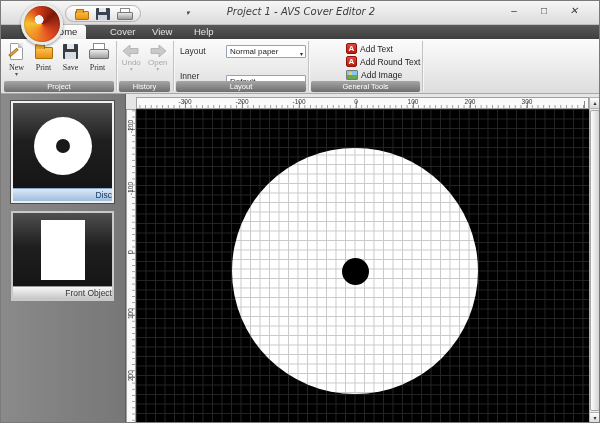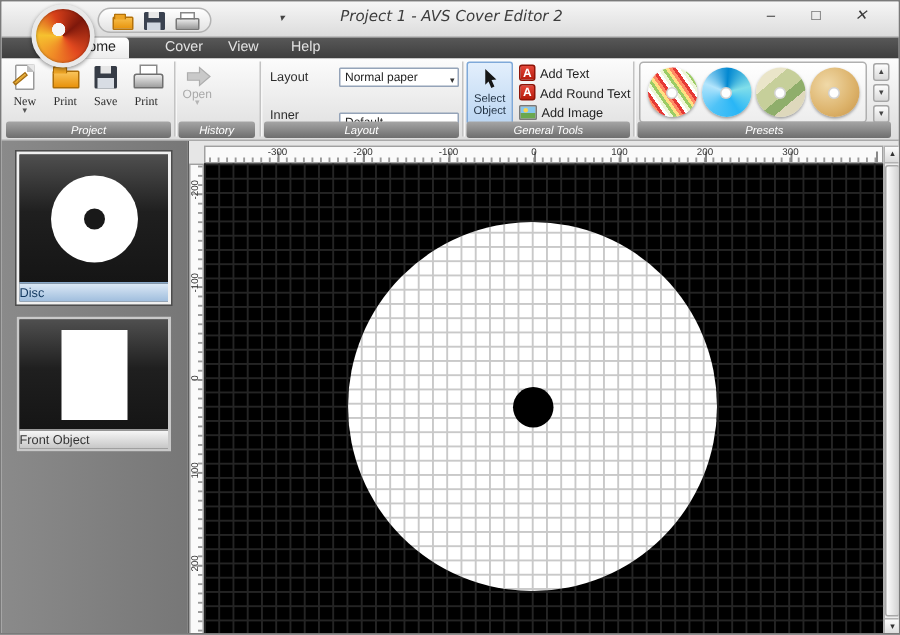--- a/index.html
+++ b/index.html
@@ -39,21 +39,21 @@
             background:linear-gradient(#585858,#3e3e3e); }
   .tab { position:absolute; top:0; height:14px; padding:0 9px; line-height:14px; font-size:9.5px; color:#e3e3e3; }
   .tab.active { background:linear-gradient(#ffffff,#ececec); color:#1f1f1f; border-radius:3px 3px 0 0; }
 
   
   .ribbon { position:absolute; left:0; top:38px; width:600px; height:55px;
             background:linear-gradient(#fcfcfc,#dddddd); border-bottom:1px solid #a9a9a9; }
   .vdiv { position:absolute; top:2px; bottom:2px; width:0; border-left:1px solid #c3c3c3; border-right:1px solid #f7f7f7; }
   .rgroup { position:absolute; top:0; height:55px; }
   .gfooter { position:absolute; left:1px; right:1px; bottom:2px; height:11px; border-radius:2px;
-             background:linear-gradient(#a6a6a6,#6e6e6e); color:#fff; font-size:7.5px; text-align:center; line-height:11px;font-style:italic; }
+             background:linear-gradient(#a6a6a6,#6e6e6e); color:#fff; font-size:7.5px; text-align:center; line-height:11px; }
   .btncol { display:flex; flex-direction:column; align-items:center; justify-content:flex-start; padding-top:3px; }
   .bigbtn { width:27px; height:40px; font-size:8px; color:#2c2c2c; text-align:center; }
   .bigbtn .bicon { width:22px; height:20px; margin:0 auto 1px; position:relative; }
   .bigbtn.disabled { color:#a9a9a9; }
   .caret { font-size:6px; line-height:5px; color:#555; }
   .bigbtn.disabled .caret { color:#b5b5b5; }
 
   
   .ico-doc { position:absolute; left:4px; top:1px; width:13px; height:17px; background:#fff; border:1px solid #9a9a9a; border-radius:1px; }
   .ico-doc::before { content:""; position:absolute; right:-1px; top:-1px; border-style:solid; border-width:0 5px 5px 0; border-color:#dcdcdc #e8e8e8 #bfbfbf #dcdcdc; }
@@ -103,21 +103,21 @@
 
   
   .main { position:absolute; left:0; top:93px; width:600px; height:330px; }
 
   
   .sidebar { position:absolute; left:0; top:0; width:125px; height:330px;
              background:linear-gradient(90deg,#8a8a8a,#777777); border-right:1px solid #5e5e5e; }
   .card { position:absolute; left:10px; width:103px; background:#2a2a2a; border:2px solid #c9c9c9; }
   .card.selected { border:2px solid #f0f0f0; box-shadow:0 0 0 1px #4d4d4d; }
   .thumb { position:relative; width:100%; background:linear-gradient(#4f4f4f,#1f1f1f 45%,#151515); overflow:hidden; }
-  .clabel { height:13px; font-size:8.5px; text-align:left; line-height:13px;
+  .clabel { height:13px; font-size:8.5px; text-align:right; line-height:13px;
             background:linear-gradient(#f7f7f7,#c6c6c6); color:#333; border-top:1px solid #9a9a9a; }
   .card.selected .clabel { background:linear-gradient(#dce9f6,#9fbddd); color:#13385f; border-top:1px solid #87a6c6; }
   .mini-disc { position:absolute; left:50%; top:50%; width:58px; height:58px; margin:-29px 0 0 -29px;
                border-radius:50%; background:#fff; }
   .mini-hole { position:absolute; left:50%; top:50%; width:14px; height:14px; margin:-7px 0 0 -7px;
                border-radius:50%; background:#191919; }
   .mini-sheet { position:absolute; left:50%; top:50%; width:44px; height:60px; margin:-30px 0 0 -22px; background:#fff; }
   .mini-back-c { position:absolute; left:50%; top:50%; width:46px; height:62px; margin:-31px 0 0 -23px; background:#fff; box-shadow:0 0 3px rgba(0,0,0,.5); }
   .mini-back-l { position:absolute; left:50%; top:50%; width:12px; height:54px; margin:-27px 0 0 -33px; background:#f2f2f2; }
   .mini-back-r { position:absolute; left:50%; top:50%; width:12px; height:54px; margin:-27px 0 0 21px; background:#f2f2f2; }
@@ -211,20 +211,27 @@
       </div>
       <div class="gfooter">Project</div>
     </div>
 
     <div class="vdiv" style="left:115px;"></div>
 
     <div class="rgroup" style="left:117px; width:53px;">
       <div style="display:flex;">
         <div class="bigbtn btncol disabled">
           <svg class="arrow-svg" width="18" height="14" viewBox="0 0 18 14">
+            <path d="M8 1 L8 4.5 H16 V9.5 H8 V13 L1 7 Z" fill="#c9c9c9" stroke="#adadad" stroke-width="0.8"></path>
+          </svg>
+          <span>Undo</span>
+          <span class="caret">▾</span>
+        </div>
+        <div class="bigbtn btncol disabled">
+          <svg class="arrow-svg" width="18" height="14" viewBox="0 0 18 14">
             <path d="M10 1 L10 4.5 H2 V9.5 H10 V13 L17 7 Z" fill="#c9c9c9" stroke="#adadad" stroke-width="0.8"></path>
           </svg>
           <span>Open</span>
           <span class="caret">▾</span>
         </div>
       </div>
       <div class="gfooter">History</div>
     </div>
 
     <div class="vdiv" style="left:172px;"></div>
@@ -243,67 +250,39 @@
           <span>Default</span>
           <span class="sel-caret">▾</span>
         </div>
       </div>
       <div class="gfooter">Layout</div>
     </div>
 
     <div class="vdiv" style="left:307px;"></div>
 
     <div class="rgroup" style="left:309px; width:111px;">
-      <div class="selobj">
-        <svg width="14" height="15" viewBox="0 0 16 17" style="margin-top:3px;">
-          <path d="M4 1 L12.5 9 L8.8 9.4 L11 14.4 L8.6 15.5 L6.5 10.6 L4 13 Z" fill="#161616"></path>
-        </svg>
-        <div>Select Object</div>
-      </div>
       <div class="gt-items">
         <div class="gt-item">
           <span class="ico-a">A</span>
           <span>Add Text</span>
         </div>
         <div class="gt-item">
           <span class="ico-a">A</span>
           <span>Add Round Text</span>
         </div>
         <div class="gt-item">
           <span class="ico-img"></span>
           <span>Add Image</span>
         </div>
       </div>
       <div class="gfooter">General Tools</div>
     </div>
 
     <div class="vdiv" style="left:421px;"></div>
 
-    <div class="rgroup" style="left:423px; width:171px;">
-      <div class="pbox">
-        <div class="pdisc pdisc1">
-            <span class="phole"></span>
-          </div>
-        <div class="pdisc pdisc2">
-            <span class="phole"></span>
-          </div>
-        <div class="pdisc pdisc3">
-            <span class="phole"></span>
-          </div>
-        <div class="pdisc pdisc4">
-            <span class="phole"></span>
-          </div>
-      </div>
-      <div class="pbtns">
-        <div class="pbtn">▴</div>
-        <div class="pbtn">▾</div>
-        <div class="pbtn">▾</div>
-      </div>
-      <div class="gfooter">Presets</div>
-    </div>
   </div>
 
   <div class="main">
 
     <div class="sidebar">
       <div class="card selected" style="top:7px;">
         <div class="thumb" style="height:85px;">
           <div class="mini-disc">
               <div class="mini-hole"></div>
             </div>

